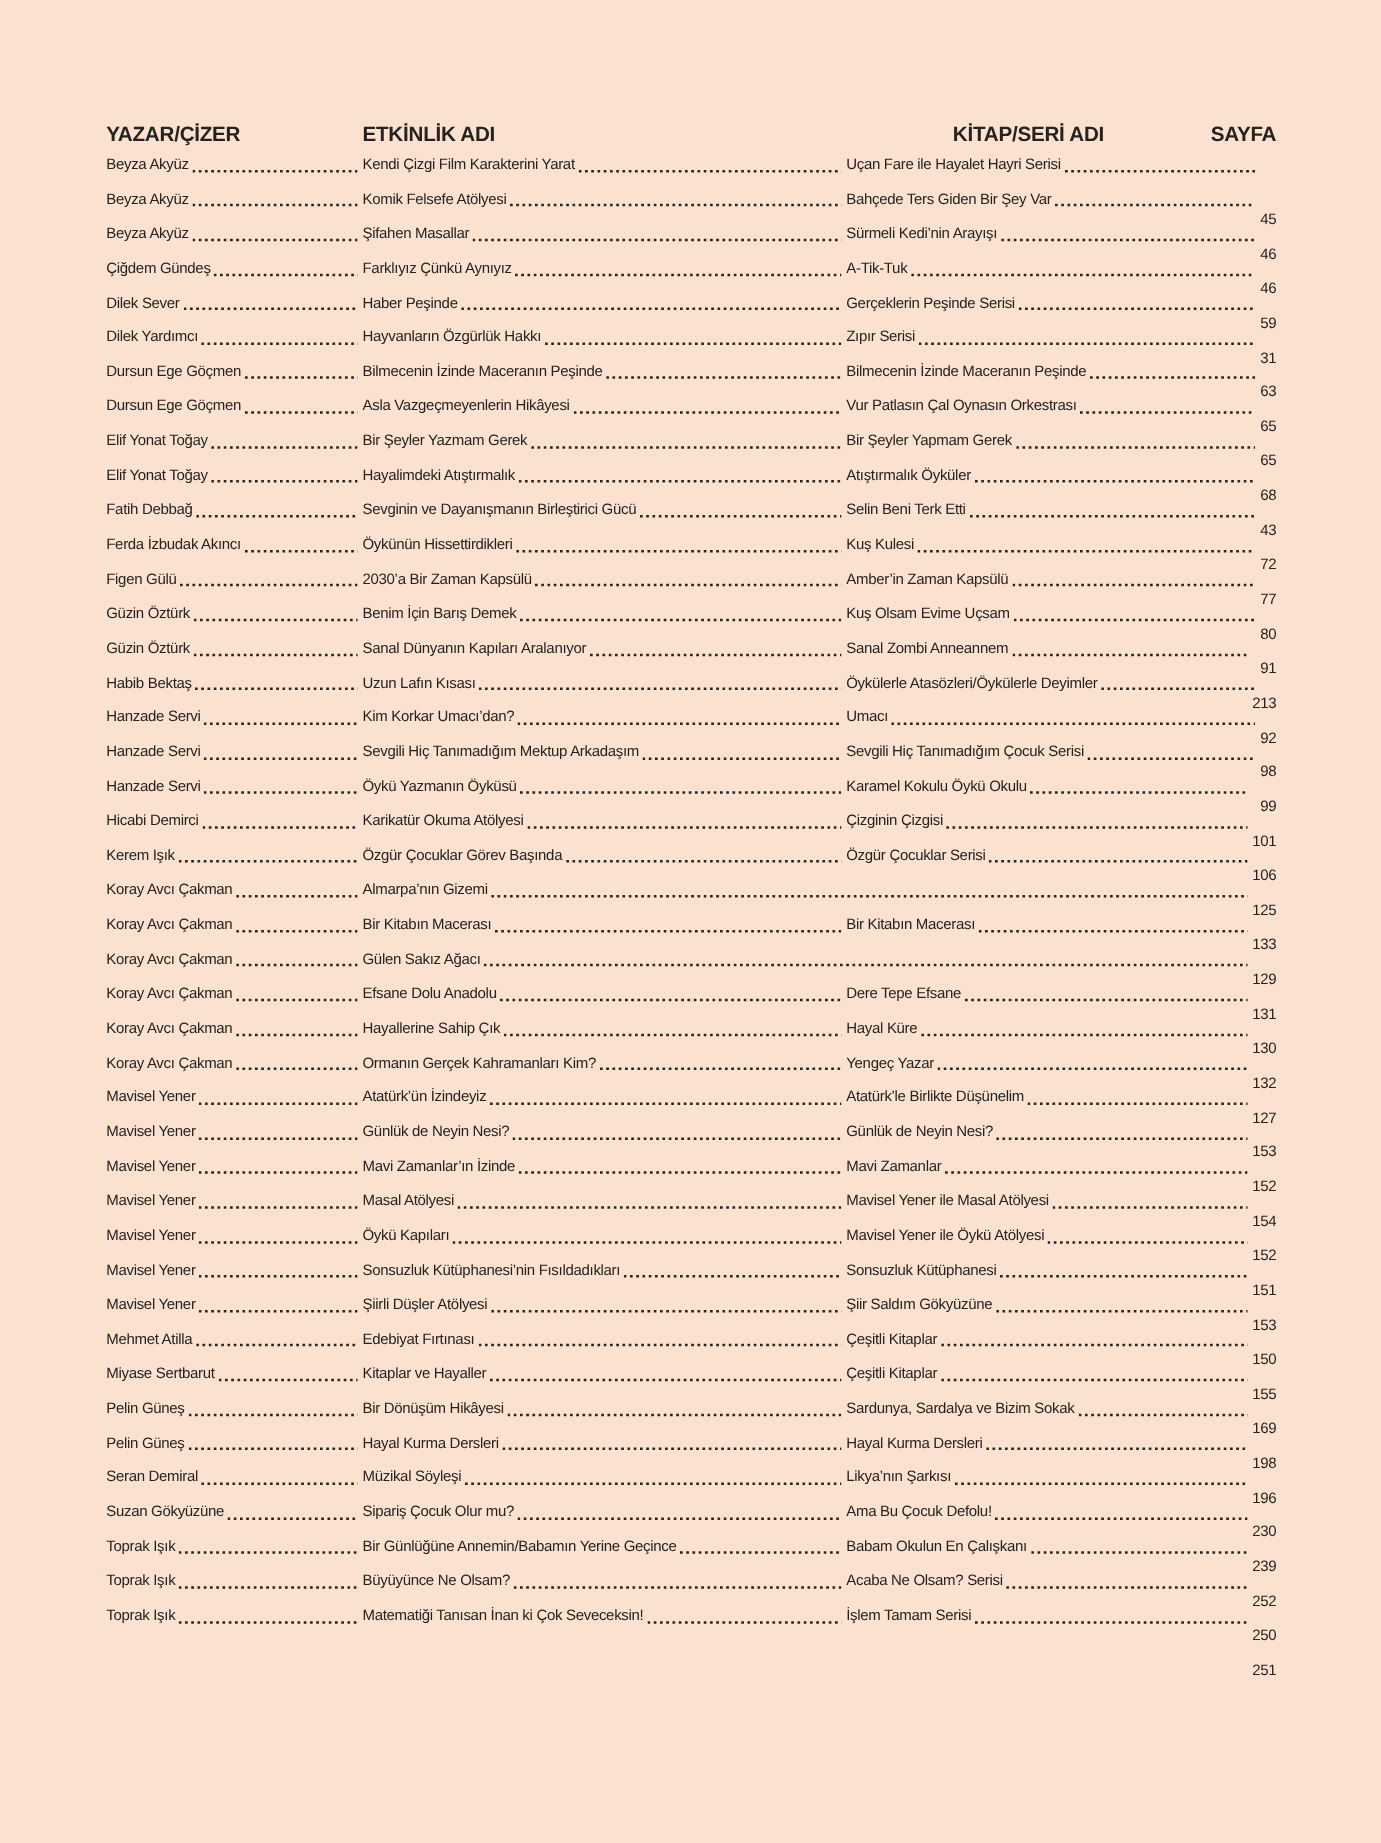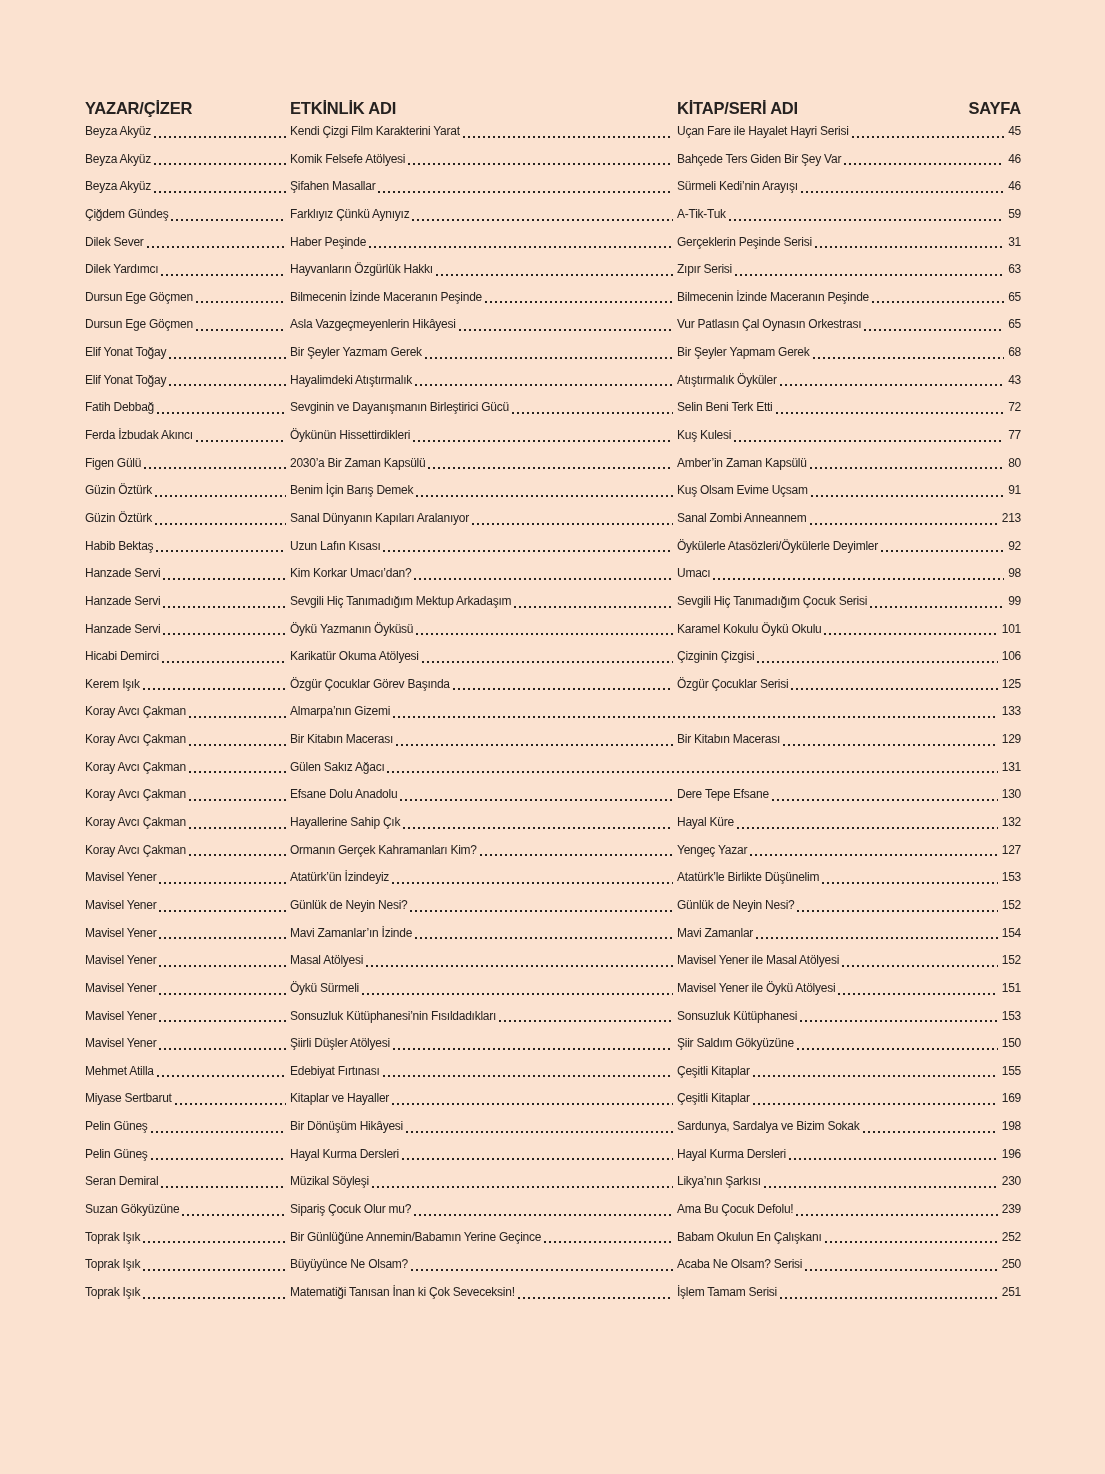--- a/index.html
+++ b/index.html
@@ -35,23 +35,23 @@
   }
   .row {
     display: flex;
     height: 27.65px;
     font-size: 12px;
     letter-spacing: -0.25px;
   }
   .c1 { width: 205px; flex: none; display: flex; min-width: 0; }
   .c2 { width: 387px; flex: none; display: flex; min-width: 0; }
   .c3 { flex: 1 1 auto; display: flex; min-width: 0; }
-  .c4 { flex: none; text-align: right; }
+  .c4 { flex: none; text-align: right; margin-top: 44px; }
   .hdr.c1, .hdr.c2 { display: block; }
-  .hdr.c3 { display: block; flex: 1 1 auto; }
+  .hdr.c3 { display: block; flex: 1 1 auto; text-align: center; }
   .hdr.c4 { margin-left: auto; }
   .txt {
     white-space: nowrap;
     line-height: 27.65px;
     flex: none;
   }
   .page-num { line-height: 27.65px; }
   .leader {
     flex: 1 1 auto;
     min-width: 6px;
@@ -563,21 +563,21 @@
     </span>
     <span class="c4 page-num">152</span>
   </div>
 
   <div class="row">
     <span class="c1">
       <span class="txt">Mavisel Yener</span>
       <span class="leader"></span>
     </span>
     <span class="c2">
-      <span class="txt">Öykü Sürmeli</span>
+      <span class="txt">Öykü Kapıları</span>
       <span class="leader"></span>
     </span>
     <span class="c3">
       <span class="txt">Mavisel Yener ile Öykü Atölyesi</span>
       <span class="leader"></span>
     </span>
     <span class="c4 page-num">151</span>
   </div>
 
   <div class="row">

